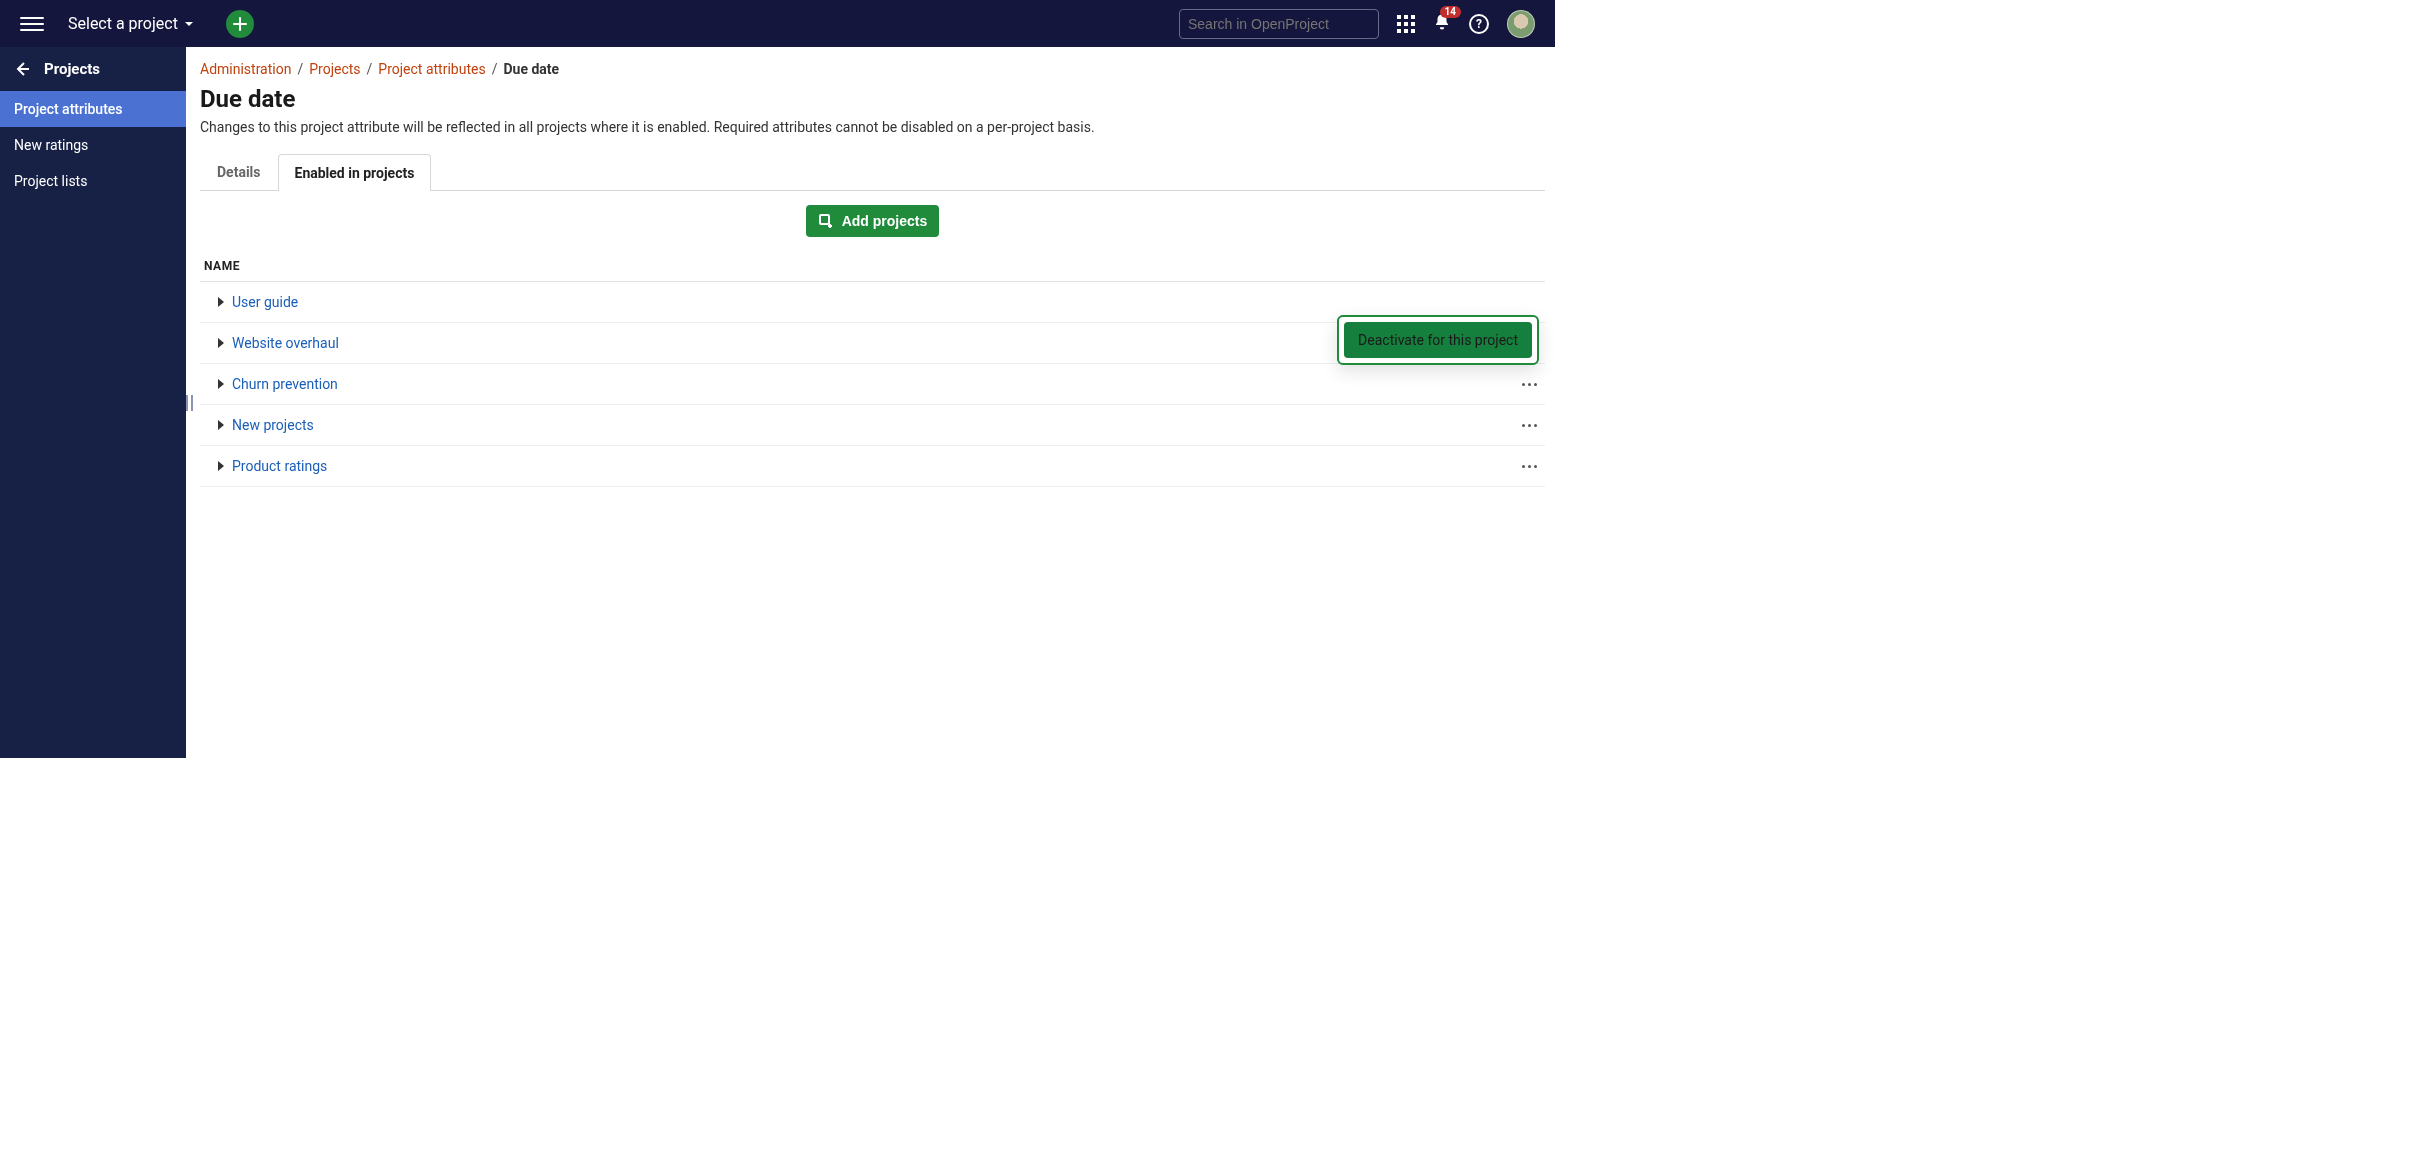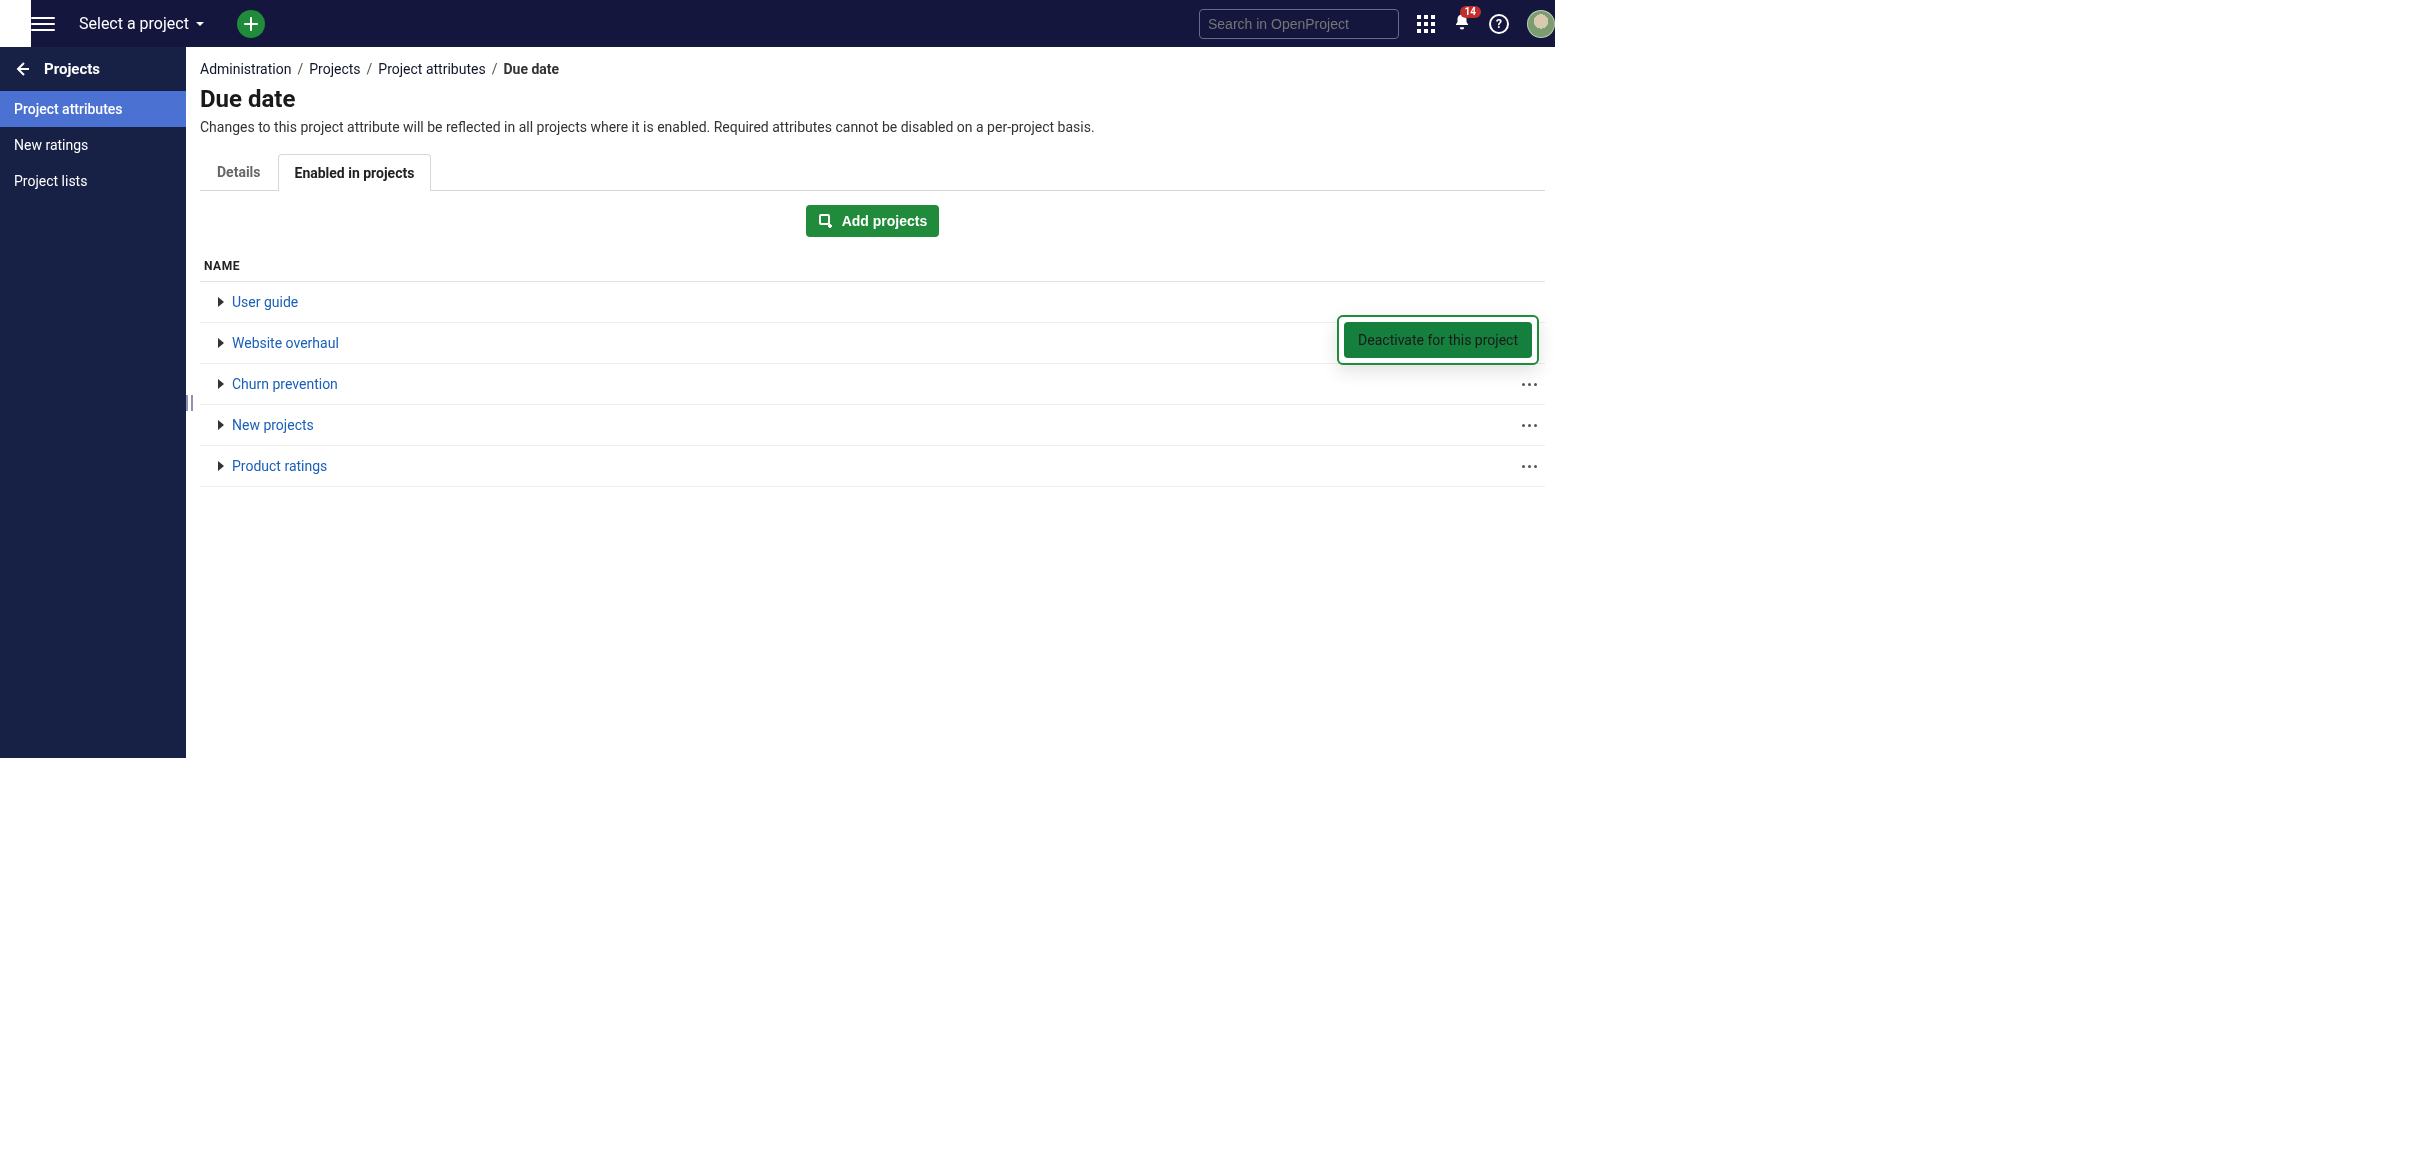--- a/index.html
+++ b/index.html
@@ -13,22 +13,21 @@
       overflow: hidden;
     }
 
     
     .topbar {
       height: 47px;
       background: #15163d;
       display: flex;
       align-items: center;
       color: #fff;
-      padding: 0 0;
-      margin-left: 31px;
+      padding: 0 20px;
     }
     .topbar-left { display: flex; align-items: center; gap: 14px; }
     .topbar-right { margin-left: auto; display: flex; align-items: center; gap: 18px; }
     .hamburger-btn {
       width: 24px; height: 24px;
       display:flex; flex-direction:column; justify-content:center; gap:4px;
       cursor:pointer;
     }
     .hamburger-btn span { height:2px; background:#fff; border-radius:1px; display:block; }
     .project-selector { display:flex; align-items:center; gap:6px; font-size:16px; cursor:pointer; padding:6px 10px; }
@@ -85,21 +84,21 @@
     }
     .sidebar .collapse-handle span { width:2px; height:100%; background:#8a93b9; }
 
     .main {
       flex:1; padding:14px 10px 0 14px; overflow:auto;
     }
 
     .breadcrumb {
       font-size:14px; display:flex; gap:6px; flex-wrap:wrap; margin-bottom:8px;
     }
-    .breadcrumb a { color:#0f172a; text-decoration:none;text-align:right; }
+    .breadcrumb a { color:#c2410c; text-decoration:none;text-align:right; }
     .breadcrumb .sep { color:#555; }
     .breadcrumb .current { color:#333; font-weight:700; }
 
     h1.page-title { font-size:24px; font-weight:700; margin-bottom:6px; }
     .page-desc { font-size:14px; color:#333; margin-bottom:18px; }
 
     .tabs { display:flex; border-bottom:1px solid #d6d6d6; }
     .tabs .tab {
       padding:10px 16px; font-size:14px; cursor:pointer; color:#666;
       border:1px solid transparent; border-bottom:none; border-top-left-radius:4px; border-top-right-radius:4px;font-weight:bold;

